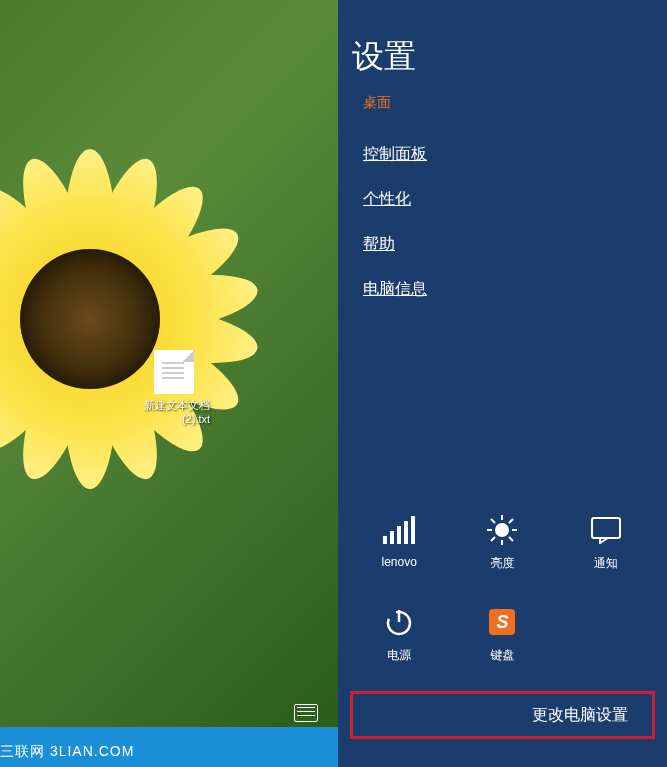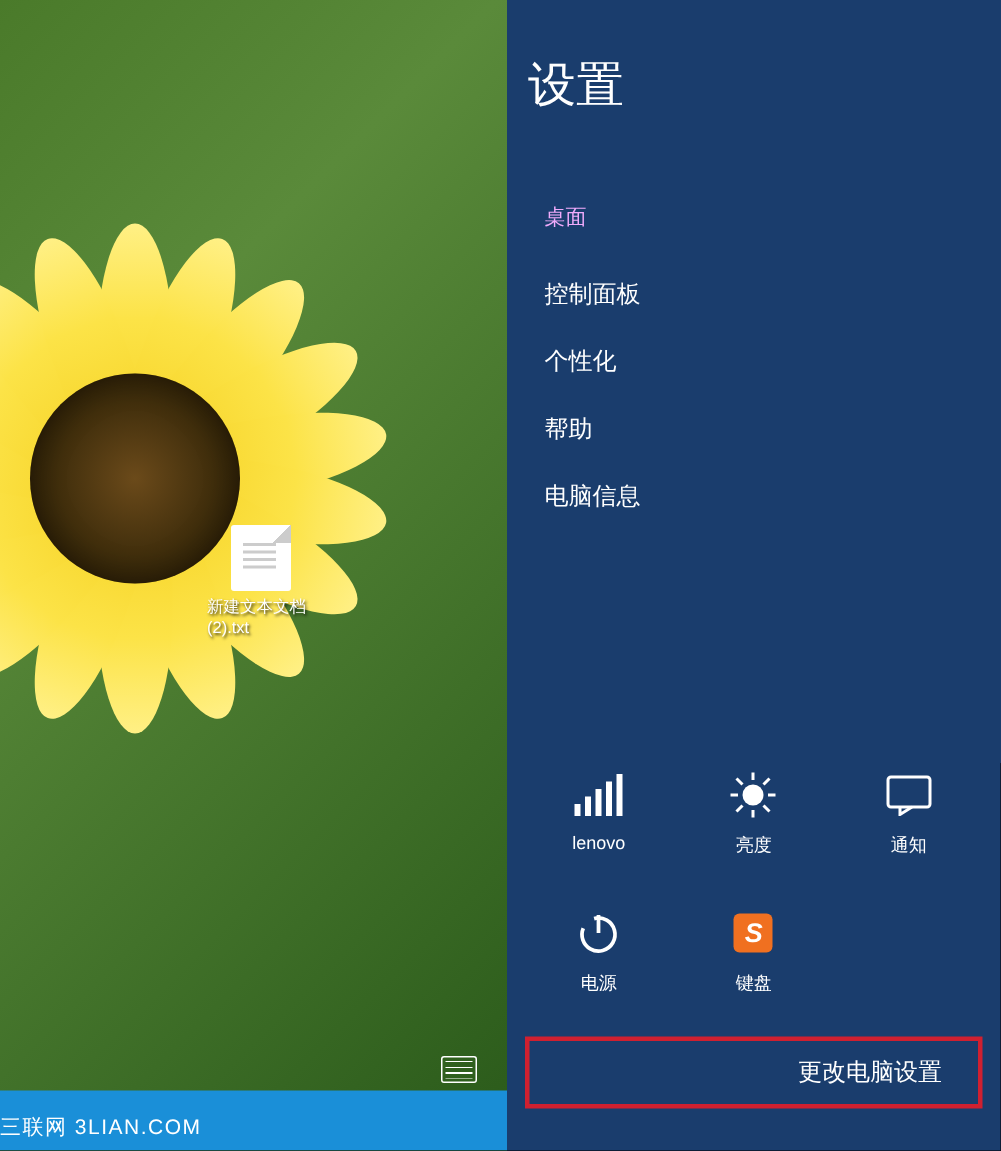--- a/index.html
+++ b/index.html
@@ -52,21 +52,21 @@
       height: 140px;
       border-radius: 50%;
       background: radial-gradient(circle, #6b4a1a 0%, #3a2a0a 60%, #2a1a05 100%);
       box-shadow: inset 0 0 20px rgba(0,0,0,0.5);
     }
     .desktop-icon {
       position: absolute;
       left: 138px;
       top: 350px;
       width: 72px;
-      text-align: left;
+      text-align: right;
       color: #fff;
       font-size: 11px;
       cursor: pointer;
     }
     .desktop-icon .file-icon {
       width: 40px;
       height: 44px;
       margin: 0 auto 4px;
       background: #fff;
       border-radius: 2px;
@@ -139,25 +139,25 @@
       color: #fff;
     }
     .panel-title {
       font-size: 32px;
       font-weight: 300;
       padding: 35px 14px 15px;
     }
     .panel-subtitle {
       font-size: 14px;
       padding: 0 25px 20px;
-      color: #f0abfc;
-      margin-top: 42px;
+      color: #f97316;
     }
     .menu-list {
       padding: 0 25px;
+      text-decoration: underline;
     }
     .menu-item {
       font-size: 16px;
       padding: 12px 0;
       cursor: pointer;
     }
     .quick-tiles {
       position: absolute;
       bottom: 95px;
       left: 0;

